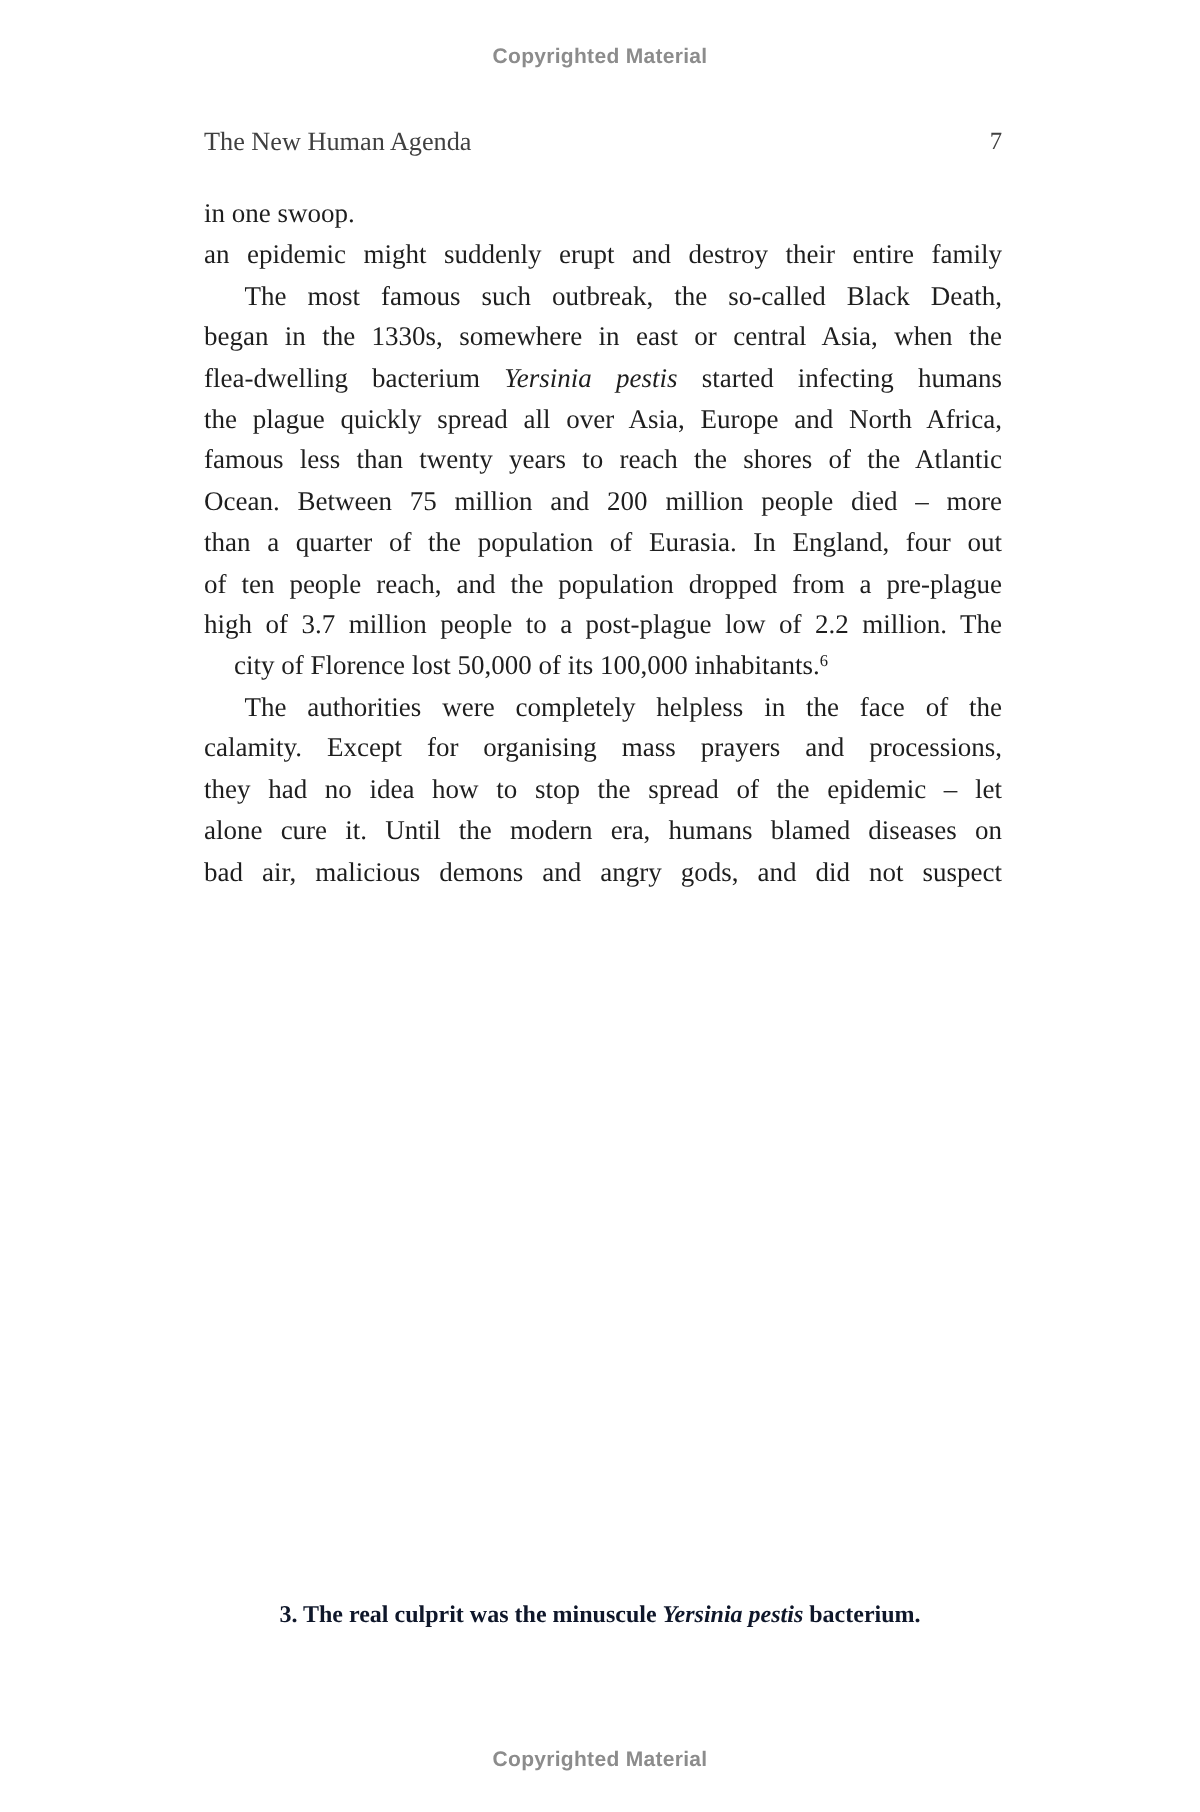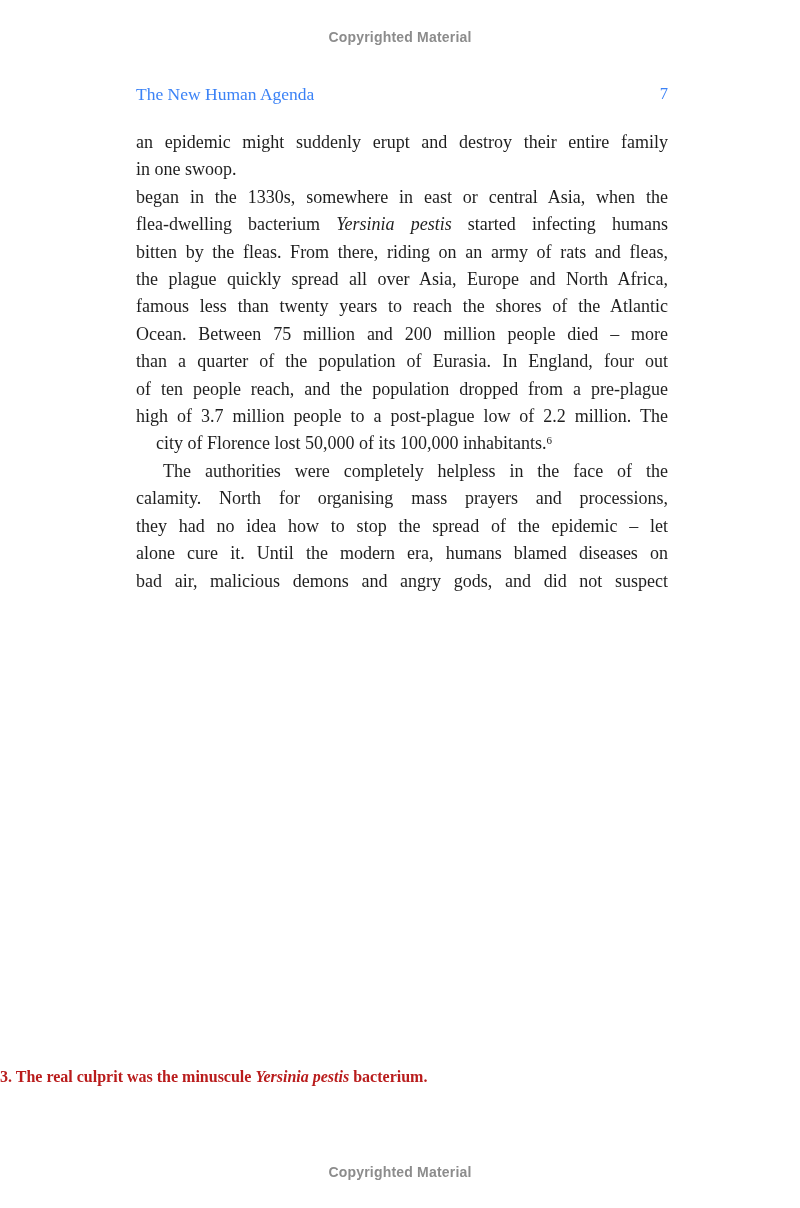--- a/index.html
+++ b/index.html
@@ -30,21 +30,21 @@
   .running-head {
     position: absolute;
     left: 136px;
     top: 84px;
     width: 532px;
     display: flex;
     justify-content: space-between;
     align-items: flex-end;
     font-size: 17.5px;
     line-height: 20px;
-    color: #3b82f6;
+    color: #404040;
   }
   .running-head .folio { font-size: 16.5px; }
   .body-text {
     position: absolute;
     left: 136px;
     top: 129px;
     width: 532px;
     font-size: 18px;
     line-height: 27.4px;
     color: #1e1e1e;
@@ -69,58 +69,59 @@
     top: 640px;
     width: 532px;
     height: 400px;
     background: #ffffff;
   }
   .figure-caption {
     position: absolute;
     left: 0;
     top: 1066px;
     width: 800px;
+    text-align: center;
     font-size: 16px;
     line-height: 21px;
     font-weight: 600;
-    color: #b91c1c;
+    color: #0f172a;
   }
 </style>
 </head>
 <body>
 
 <div class="page">
 
   <div class="copyright top">Copyrighted Material</div>
 
   <div class="running-head">
     <span class="chapter">The New Human Agenda</span>
     <span class="folio">7</span>
   </div>
 
   <div class="body-text">
       <div class="paragraph">
+        <div class="line para-end" style="white-space: normal;">in one swoop.</div>
         <div class="line" style="white-space: normal;">an epidemic might suddenly erupt and destroy their entire family</div>
-        <div class="line para-end" style="white-space: normal;">in one swoop.</div>
       </div>
       <div class="paragraph">
+        <div class="line indent" style="white-space: normal;">The most famous such outbreak, the so-called Black Death,</div>
         <div class="line" style="white-space: normal;">began in the 1330s, somewhere in east or central Asia, when the</div>
         <div class="line" style="white-space: normal;">flea-dwelling bacterium <i>Yersinia pestis</i> started infecting humans</div>
-        <div class="line" style="white-space: normal;">bitten by the fleas. From there, riding on an army of rats and fleas,</div>
         <div class="line" style="white-space: normal;">the plague quickly spread all over Asia, Europe and North Africa,</div>
         <div class="line" style="white-space: normal;">famous less than twenty years to reach the shores of the Atlantic</div>
         <div class="line" style="white-space: normal;">Ocean. Between 75 million and 200 million people died – more</div>
         <div class="line" style="white-space: normal;">than a quarter of the population of Eurasia. In England, four out</div>
         <div class="line" style="white-space: normal;">of ten people reach, and the population dropped from a pre-plague</div>
         <div class="line" style="white-space: normal;">high of 3.7 million people to a post-plague low of 2.2 million. The</div>
         <div class="line para-end" style="white-space: normal; margin-left: 20px;">city of Florence lost 50,000 of its 100,000 inhabitants.<sup>6</sup></div>
       </div>
       <div class="paragraph">
         <div class="line indent" style="white-space: normal;">The authorities were completely helpless in the face of the</div>
-        <div class="line" style="white-space: normal;">calamity. North for organising mass prayers and processions,</div>
+        <div class="line" style="white-space: normal;">calamity. Except for organising mass prayers and processions,</div>
         <div class="line" style="white-space: normal;">they had no idea how to stop the spread of the epidemic – let</div>
         <div class="line" style="white-space: normal;">alone cure it. Until the modern era, humans blamed diseases on</div>
         <div class="line" style="white-space: normal;">bad air, malicious demons and angry gods, and did not suspect</div>
       </div>
     </div>
 
   <div class="figure-area"></div>
 
   <div class="figure-caption">3. The real culprit was the minuscule <i>Yersinia pestis</i> bacterium.</div>
 

